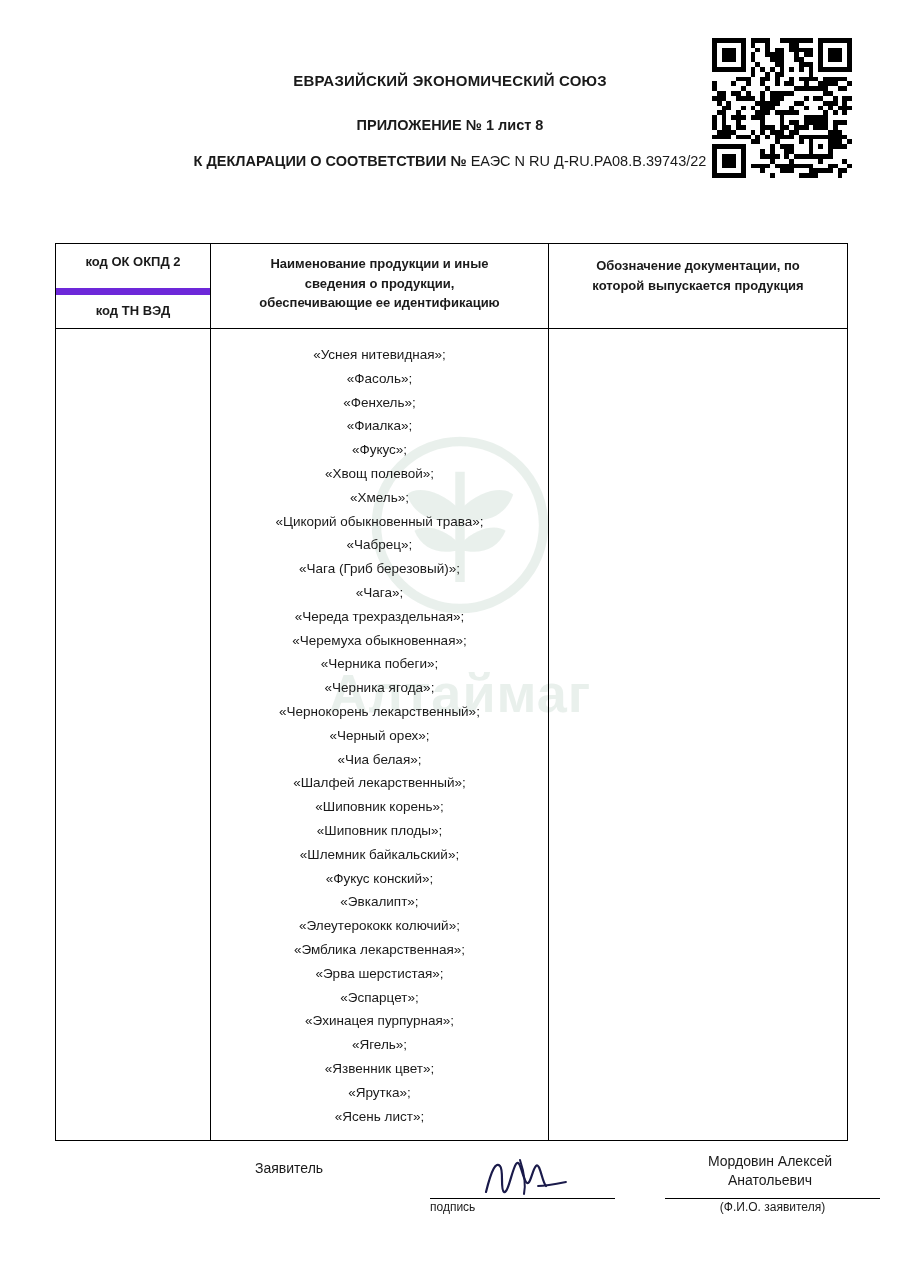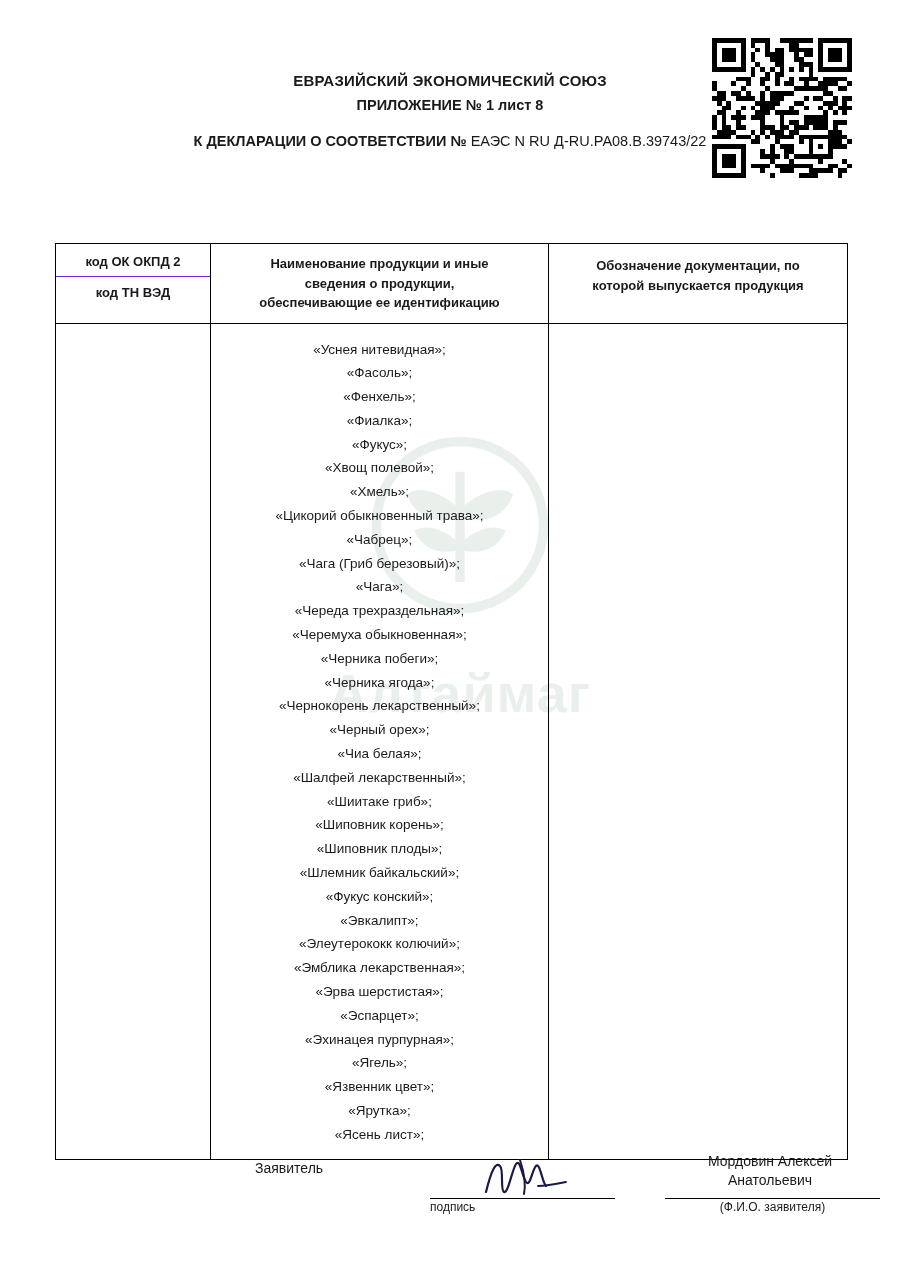--- a/index.html
+++ b/index.html
@@ -33,21 +33,21 @@
     position: absolute;
     top: 72px;
     left: 0;
     width: 900px;
     text-align: center;
   }
   .header .line1 {
     font-size: 15px;
     font-weight: bold;
     letter-spacing: 0.2px;
-    margin-bottom: 8px;
+    margin-bottom: 28px;
   }
   .header .line2 {
     font-size: 14.5px;
     font-weight: bold;
     margin-bottom: 20px;
   }
   .header .line3 {
     font-size: 14.5px;
     font-weight: bold;
   }
@@ -112,22 +112,22 @@
   }
   .col-a { width: 155px; border-right: 1px solid #000; }
   .col-b { width: 338px; border-right: 1px solid #000; }
   .col-c { width: 298px; }
 
   .thead .col-a { padding: 0; }
   .th-a-top {
     text-align: center;
     font-size: 13px;
     font-weight: bold;
-    padding: 10px 4px 7px 4px;
-    border-bottom: 1px solid #6d28d9;
+    padding: 10px 4px 19px 4px;
+    border-bottom: 7px solid #6d28d9;
   }
   .th-a-bot {
     text-align: center;
     font-size: 13px;
     font-weight: bold;
     padding: 8px 4px 10px 4px;
   }
   .th-b, .th-c {
     text-align: center;
     font-size: 13px;
@@ -287,21 +287,20 @@
           <li>«Чага (Гриб березовый)»;</li>
           <li>«Чага»;</li>
           <li>«Череда трехраздельная»;</li>
           <li>«Черемуха обыкновенная»;</li>
           <li>«Черника побеги»;</li>
           <li>«Черника ягода»;</li>
           <li>«Чернокорень лекарственный»;</li>
           <li>«Черный орех»;</li>
           <li>«Чиа белая»;</li>
           <li>«Шалфей лекарственный»;</li>
-          <li>«Шиитаке гриб»;</li>
           <li>«Шиповник корень»;</li>
           <li>«Шиповник плоды»;</li>
           <li>«Шлемник байкальский»;</li>
           <li>«Фукус конский»;</li>
           <li>«Эвкалипт»;</li>
           <li>«Элеутерококк колючий»;</li>
           <li>«Эмблика лекарственная»;</li>
           <li>«Эрва шерстистая»;</li>
           <li>«Эспарцет»;</li>
           <li>«Эхинацея пурпурная»;</li>

